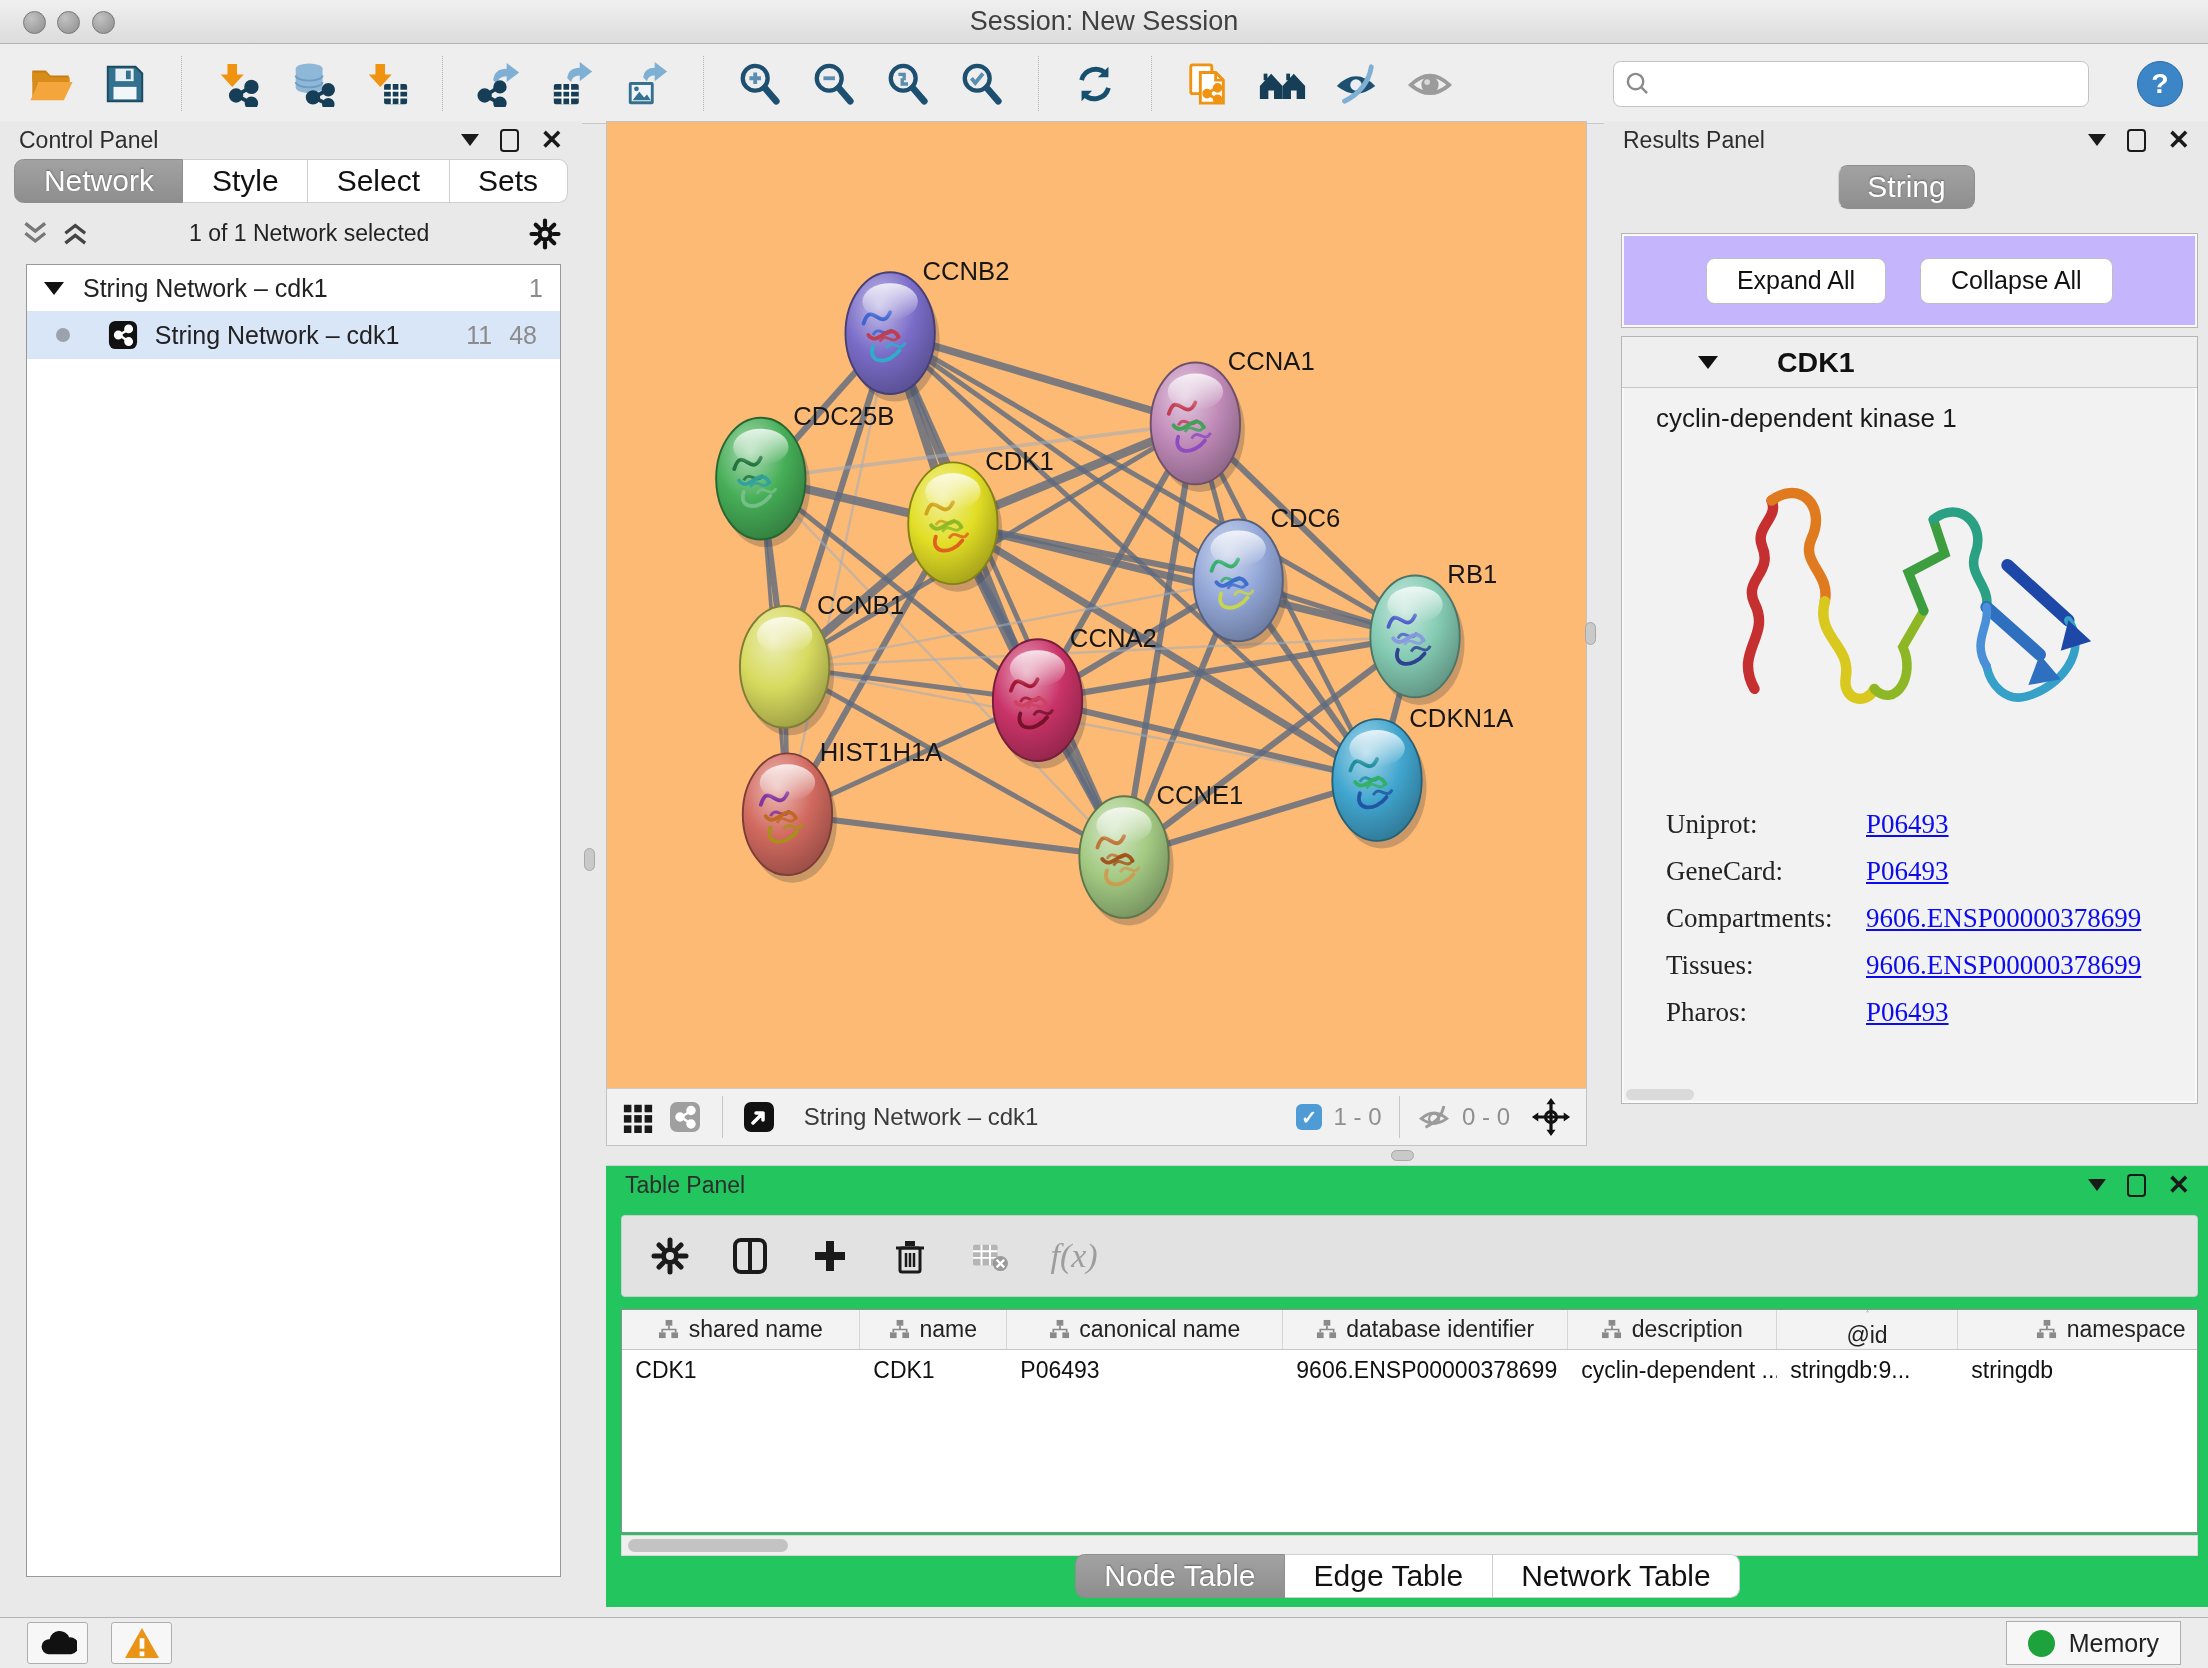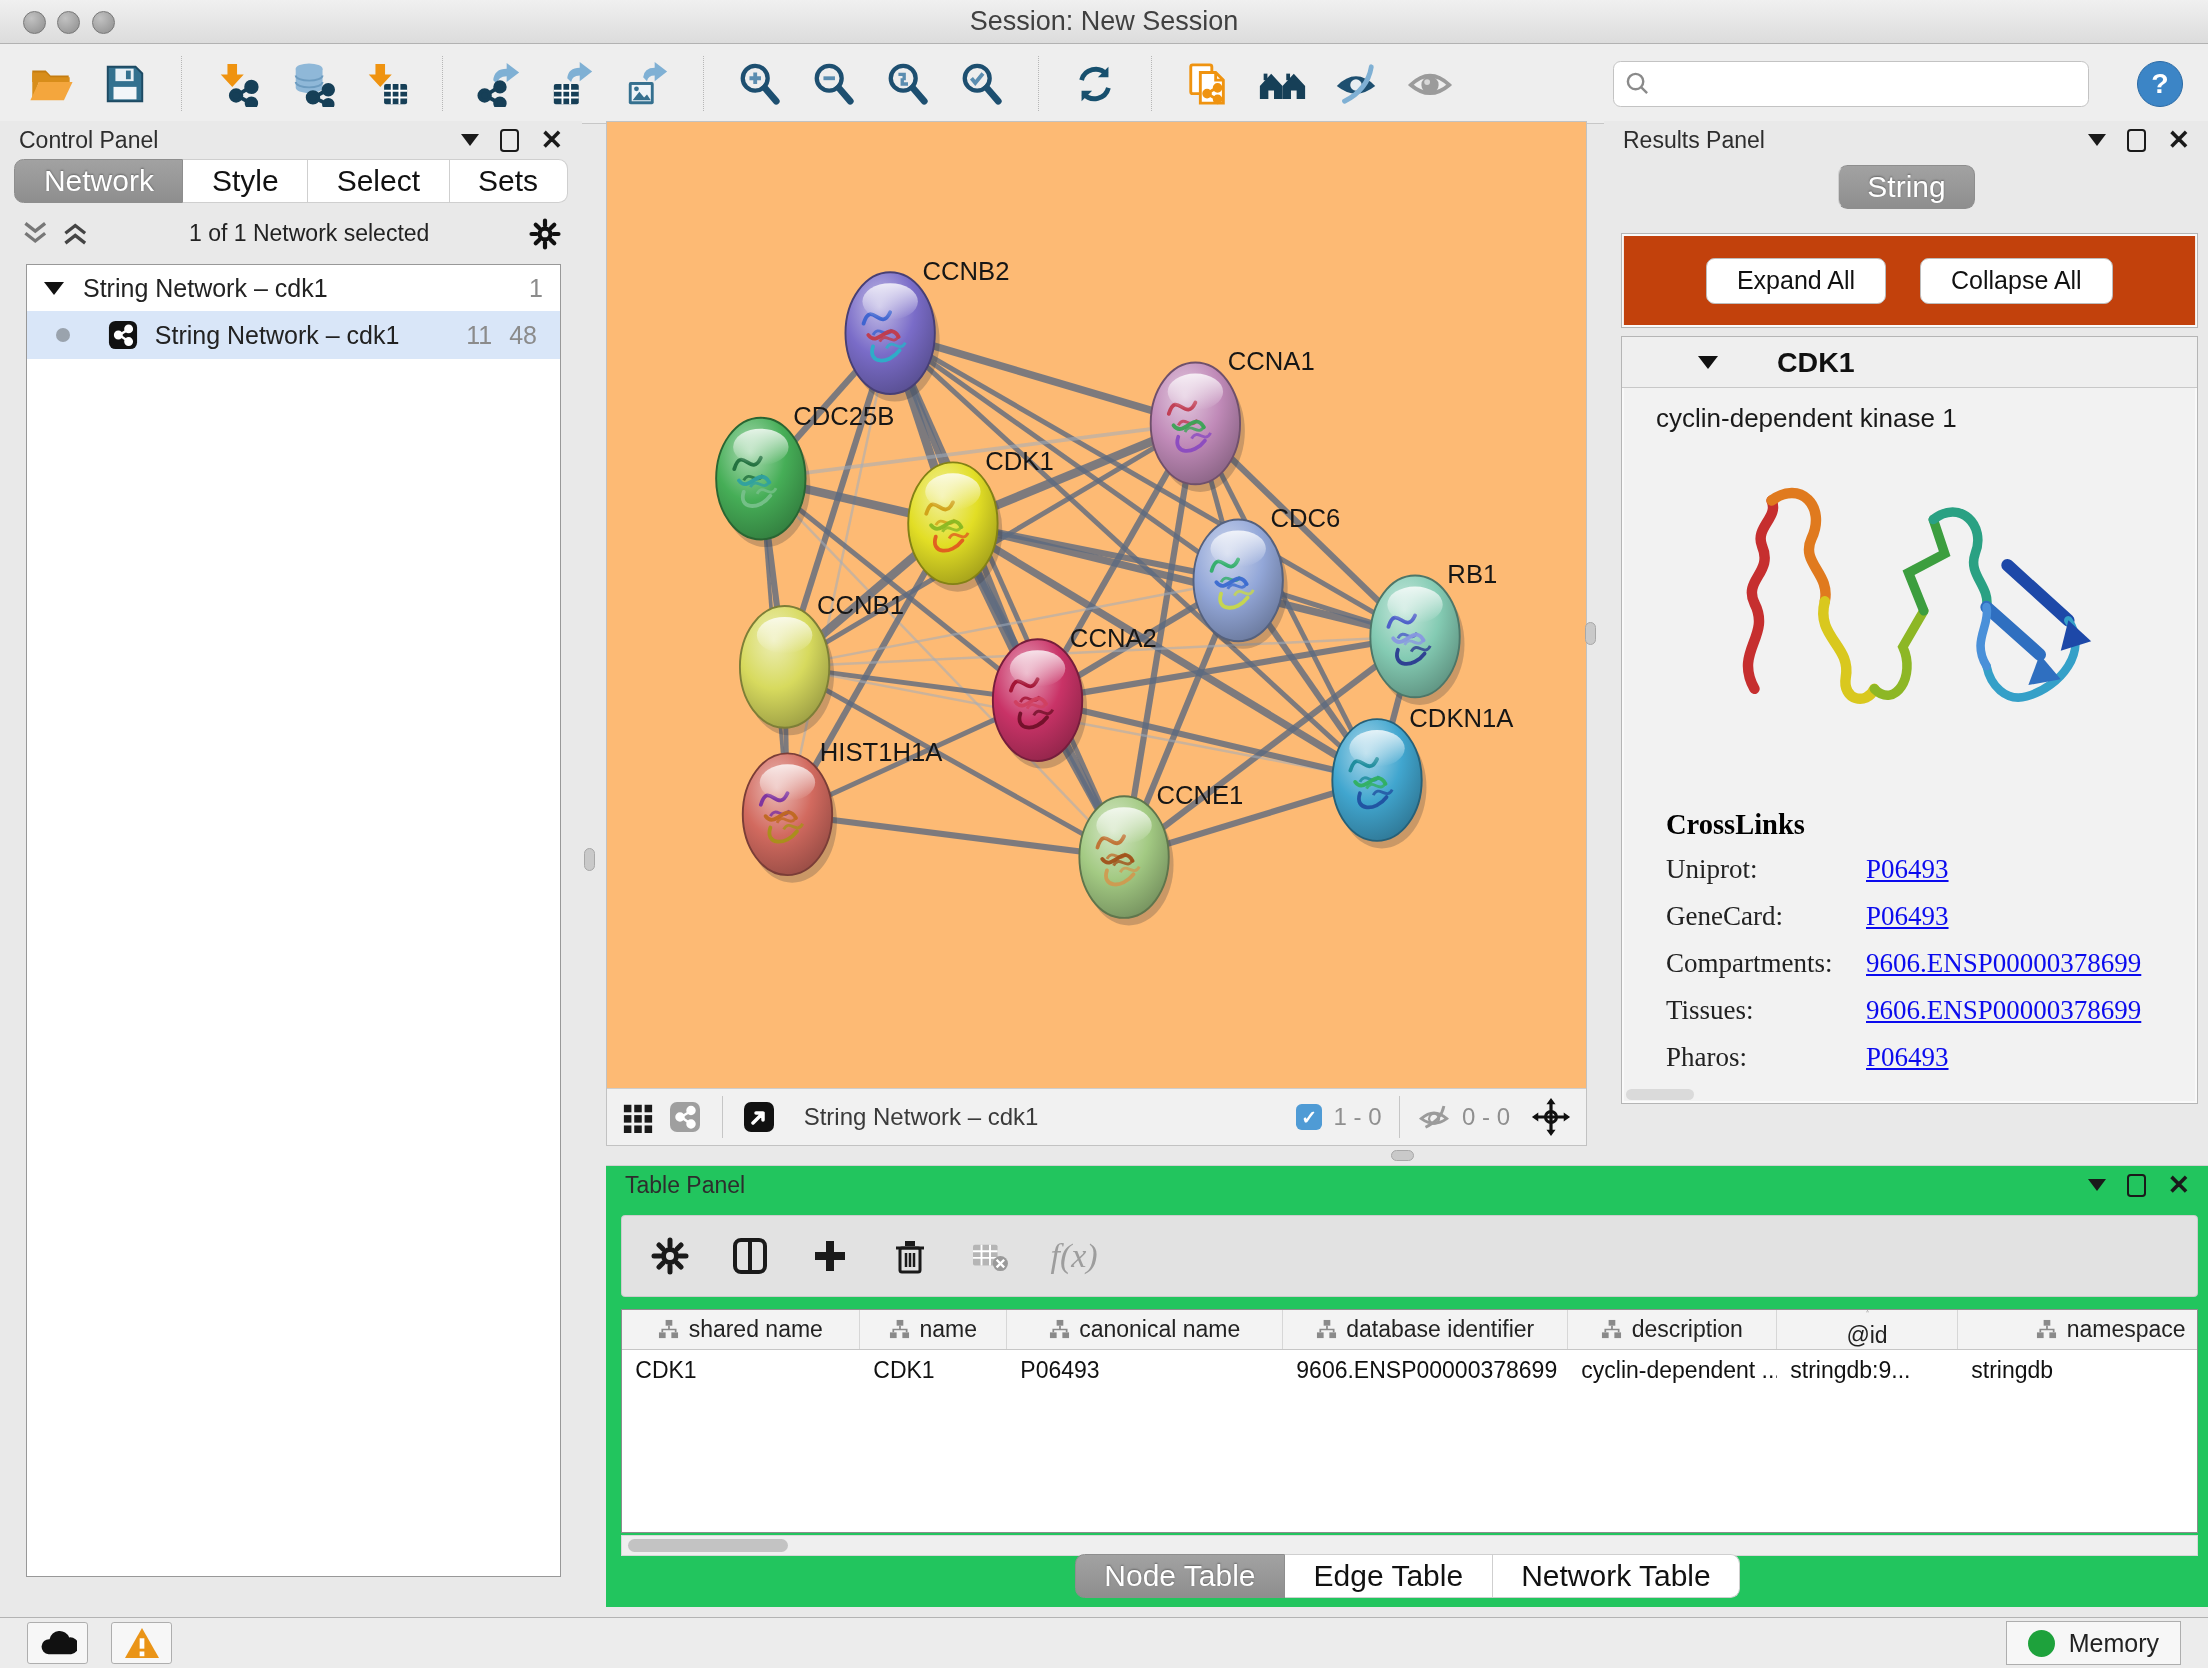--- a/index.html
+++ b/index.html
@@ -74,21 +74,21 @@
   .nt-sep { width:0; height:42px; border-left:1px solid #c6c6c6; margin:0 5.7px; }
   .nt-title { margin-left:13.3px; }
   .nt-right { margin-left:auto; display:flex; align-items:center; gap:11.4px; color:#8f8f8f; }
   .cbx { width:26px; height:26px; border-radius:5.7px; background:#4f9bd5; color:#fff;
     font-size:19px; font-weight:bold; display:flex; align-items:center; justify-content:center; }
   
   .results-panel { position:absolute; left:1604px; top:121px; width:605px; height:1025px;
     background:#e9e9e9; }
   .rp-tabwrap { display:flex; justify-content:center; margin-top:5.7px; }
   .rp-box1 { position:absolute; left:17px; right:11.4px; top:112px; height:95px;
-    background:#c2410c; border:1.9px solid #b5b5b5; box-shadow:inset 0 0 0 1.9px #fafafa;
+    background:#c4b5fd; border:1.9px solid #b5b5b5; box-shadow:inset 0 0 0 1.9px #fafafa;
     display:flex; align-items:center; justify-content:center; gap:34px;text-align:right; }
   .rp-btn { height:46px; padding:0 30px; background:#fff; border:1px solid #bdbdbd;
     border-radius:8.6px; font-size:25px; display:flex; align-items:center; color:#111; }
   .rp-card { position:absolute; left:17px; right:11.4px; top:215px; height:768px;
     background:#f2f2f2; border:1.9px solid #b5b5b5; box-shadow:inset 0 0 0 1.9px #fafafa; }
   .card-head { height:51px; display:flex; align-items:center; padding-left:76px; gap:59px;
     border-bottom:1px solid #c8c8c8; background:#efefef; }
   .card-head .name { font-size:28.5px; font-weight:bold; color:#111; }
   .card-desc { padding:15px 0 0 34px; font-size:26px; color:#1a1a1a; }
   .protein-wrap { display:flex; justify-content:center; margin-top:17px; }
@@ -748,21 +748,20 @@
           <path d="M296 164 L352 214" stroke="#2f6fc0" stroke-width="13"></path>
           <path d="M318 120 L382 178" stroke="#1d48a8" stroke-width="13"></path>
           <path d="M382 178 C404 210 374 248 338 258 C316 264 300 246 296 226" stroke="#35a0c8" stroke-width="9"></path>
           <path d="M296 226 C280 200 300 184 296 164" stroke="#4a90d9" stroke-width="9"></path>
         </g>
         <path d="M352 214l22 26-34 6z" fill="#2f6fc0"></path>
         <path d="M382 178l24 22-32 10z" fill="#1d48a8"></path>
       </svg>
     </div>
     <div class="crosslinks">
-      <h3>CrossLinks</h3>
       <div class="cl-grid" id="cl-grid">
           <div>Uniprot:</div>
           <div><a href="#">P06493</a></div>
           <div>GeneCard:</div>
           <div><a href="#">P06493</a></div>
           <div>Compartments:</div>
           <div><a href="#">9606.ENSP00000378699</a></div>
           <div>Tissues:</div>
           <div><a href="#">9606.ENSP00000378699</a></div>
           <div>Pharos:</div>

